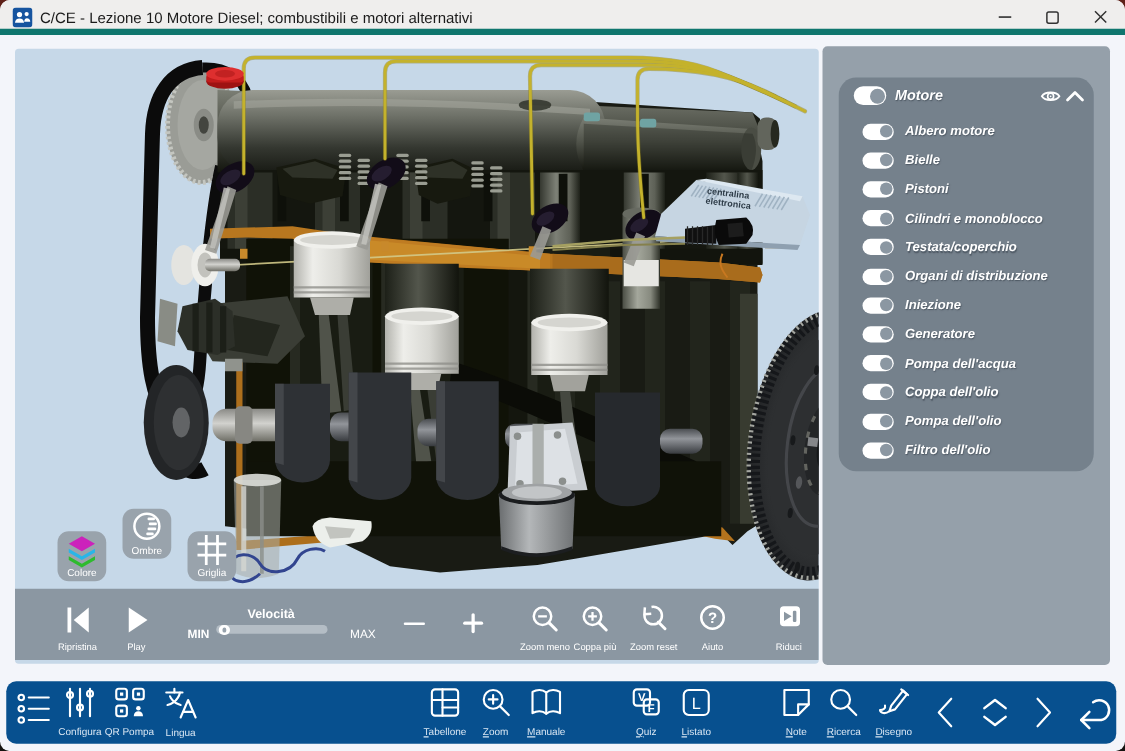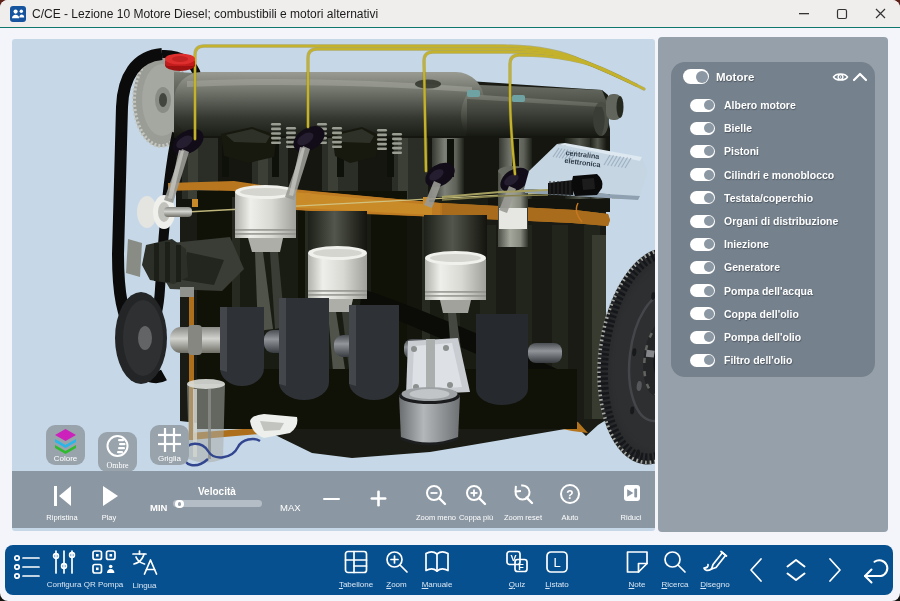--- a/index.html
+++ b/index.html
@@ -3,35 +3,35 @@
 <meta charset="utf-8">
 <style>
   * { margin:0; padding:0; box-sizing:border-box; }
   html,body { width:900px; height:601px; overflow:hidden; background:#ffffff; font-family:"Liberation Sans",sans-serif; }
   .corner { position:absolute; width:12px; height:12px; background:#5e2118; z-index:0; }
   .corner.tl { left:0; top:0; }
   .corner.tr { right:0; top:0; }
   .corner.bl { left:0; bottom:0; background:#151310; }
   .corner.br { right:0; bottom:0; background:#151310; }
   .window { position:absolute; left:0; top:0; width:900px; height:601px; border-radius:8px; overflow:hidden; background:#f3f5fa; z-index:1; }
-  .titlebar { position:absolute; left:0; top:0; width:900px; height:28px; background:#efeeed; border-bottom:1px solid #0f766e; }
+  .titlebar { position:absolute; left:0; top:0; width:900px; height:28px; background:#efeeed; border-bottom:5px solid #0f766e; }
   .titlebar .appicon { position:absolute; left:10px; top:6px; width:16px; height:16px; }
   .titlebar .title { position:absolute; left:32px; top:7px; font-size:12px; color:#1b1b1b; }
   .winbtn { position:absolute; top:0; height:28px; color:#444; }
   .viewer { position:absolute; left:12px; top:39px; width:643px; height:492px; background:#c6d8e8; border-radius:3px; overflow:hidden; }
   .viewer svg.engine { position:absolute; left:0; top:0; }
   .toolbtn { position:absolute; width:39px; height:40px; border-radius:9px; background:#99a3ac;margin-left:25px; }
   .toolbtn .lbl { position:absolute; width:100%; bottom:2px; text-align:center; font-size:8px; color:#fff; }
   .ctrlbar { position:absolute; left:0; top:432px; width:643px; height:57px; background:#8b97a2; }
   .ctrlbar .lbl { position:absolute; font-size:7.5px; color:#fff; text-align:center; transform:translateX(-50%); white-space:nowrap; }
   .rpanel { position:absolute; left:658px; top:37px; width:230px; height:495px; background:#95a0aa; border-radius:4px; }
   .card { position:absolute; left:13px; top:25px; width:204px; height:315px; background:#75818c; border-radius:14px; }
   .toggle { position:absolute; background:#fff; border-radius:8px; }
   .toggle .thumb { position:absolute; border-radius:50%; background:#8b97a2; }
-  .rowtxt { position:absolute; color:#fff; font-weight:bold; font-size:10.5px; white-space:nowrap; text-shadow:0.5px 1px 1px rgba(40,50,60,0.55); }
+  .rowtxt { position:absolute; color:#fff; font-weight:bold; font-size:10.5px; white-space:nowrap; text-shadow:0.5px 1px 1px rgba(40,50,60,0.55);font-style:italic; }
   .toolbar { position:absolute; left:5px; top:545px; width:888px; height:50px; background:#07508f; border-radius:8px; }
   .tbitem { position:absolute; top:4px; width:56px; margin-left:-28px; text-align:center; color:#fff; }
   .tbitem .lbl { display:block; margin-top:1px; font-size:8px; color:#d9e6f3; letter-spacing:0px; }
   .tbitem .lbl u { text-decoration:underline; }
 </style>
 </head>
 <body>
 <div class="corner tl"></div>
 <div class="corner tr"></div>
 <div class="corner bl"></div>
@@ -404,21 +404,21 @@
 </svg>
 
     <div class="toolbtn" style="left:9px; top:386px;">
       <svg width="39" height="30" viewBox="0 0 39 30">
         <path d="M19.5 4 L30 10 L19.5 16 L9 10 Z" fill="#cc22bb"></path>
         <path d="M9 14 L19.5 20 L30 14 L30 17 L19.5 23 L9 17 Z" fill="#29b6e8"></path>
         <path d="M9 20 L19.5 26 L30 20 L30 23 L19.5 29 L9 23 Z" fill="#2ebb2e"></path>
       </svg>
       <div class="lbl">Colore</div>
     </div>
-    <div class="toolbtn" style="left:61px; top:393px;font-family:Liberation Serif, serif;">
+    <div class="toolbtn" style="left:61px; top:368px;">
       <svg width="39" height="30" viewBox="0 0 39 30">
         <circle cx="19.5" cy="14" r="10" fill="none" stroke="#fff" stroke-width="2"></circle>
         <g fill="#fff">
           <rect x="20" y="7" width="6" height="2.2" rx="1"></rect>
           <rect x="21" y="11" width="6.5" height="2.2" rx="1"></rect>
           <rect x="20" y="15" width="7" height="2.2" rx="1"></rect>
           <rect x="19" y="19" width="6" height="2.2" rx="1"></rect>
         </g>
       </svg>
       <div class="lbl">Ombre</div>

